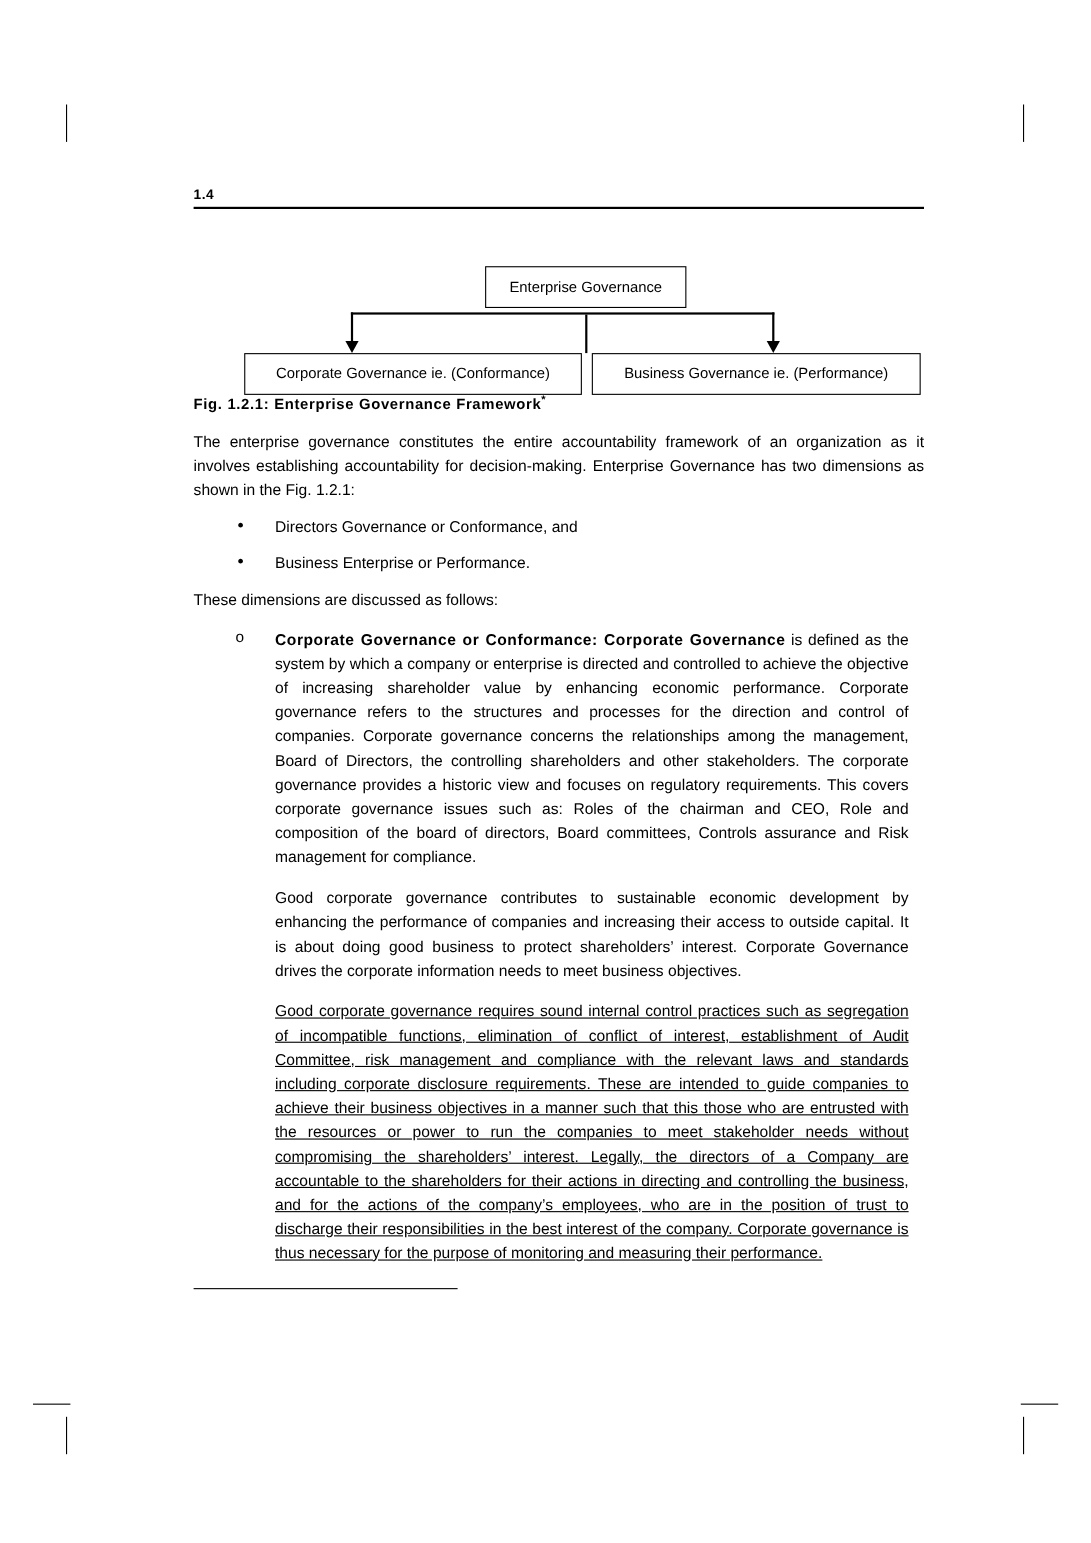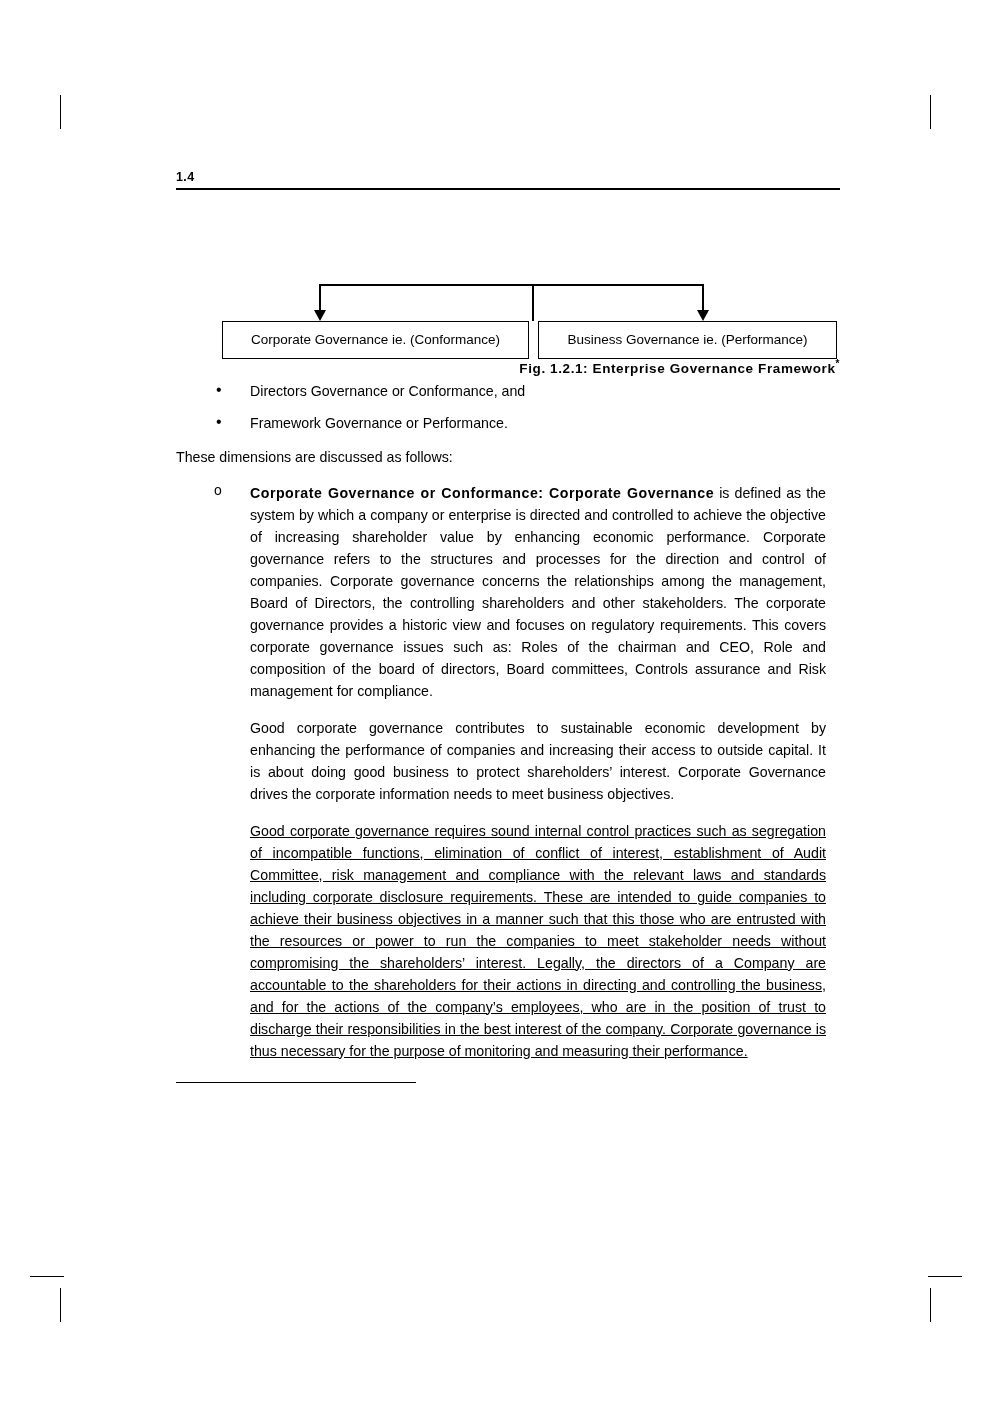--- a/index.html
+++ b/index.html
@@ -119,25 +119,25 @@
     width: 0;
     height: 0;
     border-left: 6px solid transparent;
     border-right: 6px solid transparent;
     border-top: 11px solid #000;
   }
   .arrow-left { left: 138px; top: 86px; }
   .arrow-right { left: 521px; top: 86px; }
 
   .fig-caption {
-    text-align: right;
+    text-align: left;
     font-weight: bold;
     font-size: 13.5px;
     letter-spacing: 0.6px;
-    margin-bottom: 4px;
+    margin-bottom: 16px;
   }
   .fig-caption sup {
     font-size: 10px;
     vertical-align: super;
   }
 
   
   p.body {
     font-size: 14.2px;
     line-height: 1.55;
@@ -206,43 +206,45 @@
 <div class="crop-mark crop-h" style="left:928px; top:1276px;"></div>
 
 <div class="page">
 
   <div class="header">
     <span class="folio">1.4</span>
   </div>
   <div class="header-rule"></div>
 
   <div class="figure">
+    <div class="node" id="node-enterprise">Enterprise Governance</div>
     <div class="connector conn-stem"></div>
     <div class="connector conn-bus"></div>
     <div class="connector conn-left"></div>
     <div class="connector conn-right"></div>
     <div class="arrow arrow-left"></div>
     <div class="arrow arrow-right"></div>
     <div class="node" id="node-corporate">Corporate Governance ie. (Conformance)</div>
     <div class="node" id="node-business">Business Governance ie. (Performance)</div>
   </div>
 
   <div class="fig-caption">
     <span>Fig. 1.2.1: Enterprise Governance Framework</span><sup>*</sup>
   </div>
 
+  <p class="body">The enterprise governance constitutes the entire accountability framework of an organization as it involves establishing accountability for decision-making. Enterprise Governance has two dimensions as shown in the Fig. 1.2.1:</p>
 
   <ul class="bullets">
     <li>
       <span class="bullet-mark">•</span>
       <span>Directors Governance or Conformance, and</span>
     </li>
     <li>
       <span class="bullet-mark">•</span>
-      <span>Framework Governance or Performance.</span>
+      <span>Business Enterprise or Performance.</span>
     </li>
   </ul>
 
   <p class="body">These dimensions are discussed as follows:</p>
 
   <div class="sub-item">
     <span class="circle-mark">o</span>
     <p><span class="lead-in">Corporate Governance or Conformance: Corporate Governance</span><span> is defined as the system by which a company or enterprise is directed and controlled to achieve the objective of increasing shareholder value by enhancing economic performance. Corporate governance refers to the structures and processes for the direction and control of companies. Corporate governance concerns the relationships among the management, Board of Directors, the controlling shareholders and other stakeholders. The corporate governance provides a historic view and focuses on regulatory requirements. This covers corporate governance issues such as: Roles of the chairman and CEO, Role and composition of the board of directors, Board committees, Controls assurance and Risk management for compliance.</span></p>
     <p>Good corporate governance contributes to sustainable economic development by enhancing the performance of companies and increasing their access to outside capital. It is about doing good business to protect shareholders’ interest. Corporate Governance drives the corporate information needs to meet business objectives.</p>
     <p>Good corporate governance requires sound internal control practices such as segregation of incompatible functions, elimination of conflict of interest, establishment of Audit Committee, risk management and compliance with the relevant laws and standards including corporate disclosure requirements. These are intended to guide companies to achieve their business objectives in a manner such that this those who are entrusted with the resources or power to run the companies to meet stakeholder needs without compromising the shareholders’ interest. Legally, the directors of a Company are accountable to the shareholders for their actions in directing and controlling the business, and for the actions of the company’s employees, who are in the position of trust to discharge their responsibilities in the best interest of the company. Corporate governance is thus necessary for the purpose of monitoring and measuring their performance.</p>

